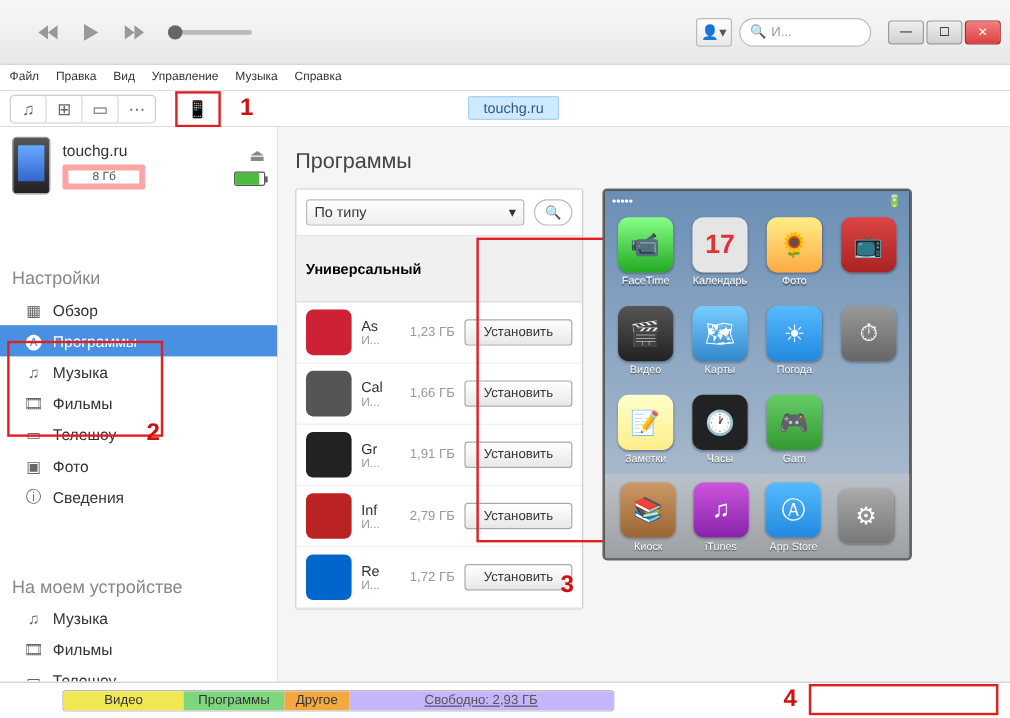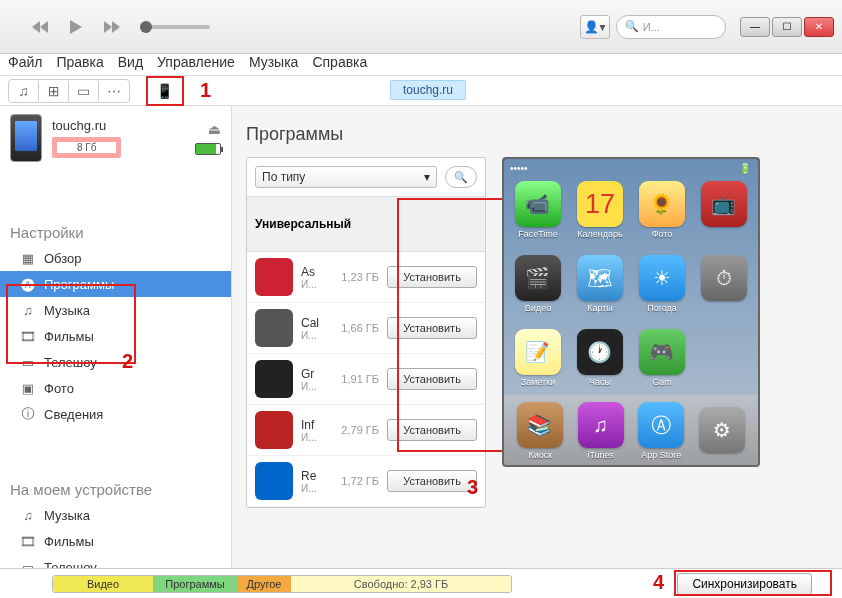--- a/index.html
+++ b/index.html
@@ -13,21 +13,21 @@
 .vol-slider::after { content:""; position:absolute; left:0; top:-4px; width:12px; height:12px; background:#666; border-radius:50%; }
 .apple-logo { position: absolute; left: 50%; transform: translateX(-50%); color: #555; font-size: 26px; }
 .right-ctrls { margin-left: auto; display: flex; align-items: center; gap: 6px; }
 .user-btn { width: 30px; height: 24px; border: 1px solid #bbb; border-radius: 3px; background: linear-gradient(#fff,#e8e8e8); display:flex; align-items:center; justify-content:center; font-size:12px; color:#555; }
 .search-box { width: 110px; height: 24px; border: 1px solid #bbb; border-radius: 12px; background: #fff; display:flex; align-items:center; padding: 0 8px; gap:4px; color:#999; font-size:11px; }
 .win-ctrls { display: flex; gap: 2px; margin-left: 8px; }
 .win-btn { width: 30px; height: 20px; border: 1px solid #999; background: linear-gradient(#f0f0f0,#d0d0d0); border-radius: 3px; display:flex; align-items:center; justify-content:center; font-size:10px; }
 .win-btn.close { background: linear-gradient(#f08080,#e04040); color:#fff; border-color:#a03030; }
 
 
-.menubar { height: 22px; background: #fff; border-bottom: 1px solid #ddd; display: flex; align-items: flex-start; padding: 0 8px; gap: 14px; font-size: 14px; color: #333; }
+.menubar { height: 22px; background: #fff; border-bottom: 1px solid #ddd; display: flex; align-items: center; padding: 0 8px; gap: 14px; font-size: 10px; color: #333; }
 .menubar span { cursor: default; }
 
 
 .toolbar { height: 30px; background: #fff; border-bottom: 1px solid #ddd; display: flex; align-items: center; padding: 0 8px; gap: 2px; position: relative; }
 .tool-icon { width: 30px; height: 22px; display:flex; align-items:center; justify-content:center; color:#666; font-size:14px; border-radius:3px; }
 .tool-group { display:flex; border:1px solid #ccc; border-radius:4px; overflow:hidden; }
 .tool-group .tool-icon { border-right:1px solid #ccc; }
 .tool-group .tool-icon:last-child { border-right:none; }
 .device-btn { border: 2px solid #e02020; padding: 2px; }
 .device-btn .tool-icon { color:#1a7dd8; }
@@ -87,21 +87,21 @@
 .ios-app-label { font-size:9px; color:#fff; text-shadow:0 1px 1px rgba(0,0,0,.6); white-space:nowrap; overflow:hidden; max-width:56px; }
 .ios-dock { position:absolute; bottom:0; left:0; right:0; height:70px; background:linear-gradient(rgba(200,200,200,.6),rgba(150,150,150,.8)); display:flex; justify-content:space-around; align-items:center; padding:4px 6px 2px; }
 
 
 .bottombar { position:absolute; bottom:0; left:0; right:0; height:30px; background:#fff; border-top:1px solid #ccc; display:flex; align-items:center; padding:0 12px; }
 .storage-bar { display:flex; height:18px; border:1px solid #bbb; border-radius:3px; overflow:hidden; margin-left:40px; }
 .storage-seg { display:flex; align-items:center; justify-content:center; font-size:11px; color:#333; padding:0 8px; white-space:nowrap; }
 .seg-video { background:#f0e852; width:100px; }
 .seg-apps { background:#7ed67e; width:84px; }
 .seg-other { background:#f4a940; width:54px; }
-.seg-free { background:#fef9c3; width:220px; color:#555; }
+.seg-free { background:#c4b5fd; width:220px; color:#555;text-decoration:underline; }
 .sync-btn { margin-left:auto; margin-right:18px; padding:3px 14px; border:1px solid #aaa; background:linear-gradient(#fff,#e8e8e8); border-radius:3px; font-size:12px; }
 .anno-box-4 { position:absolute; right:10px; bottom:2px; width:158px; height:26px; border:2px solid #e02020; pointer-events:none; }
 .anno-4 { position:absolute; right:178px; bottom:4px; font-size:20px; color:#d01010; font-weight:bold; }
 
 
 svg { display:block; }
 </style>
 </head>
 <body>
 
@@ -310,21 +310,21 @@
           <div class="ios-status">
             <span>•••••</span>
             <span>🔋</span>
           </div>
           <div class="ios-grid" id="ios-grid">
               <div class="ios-app">
                 <div class="ios-app-icon" style="background: linear-gradient(rgb(136, 255, 136), rgb(34, 170, 34));">📹</div>
                 <div class="ios-app-label">FaceTime</div>
               </div>
               <div class="ios-app">
-                <div class="ios-app-icon" style="background: #fde047; color: rgb(221, 51, 51); font-size: 27px; font-weight: normal;">17</div>
+                <div class="ios-app-icon" style="background: #e5e5e5; color: rgb(221, 51, 51); font-size: 22px; font-weight: bold;">17</div>
                 <div class="ios-app-label">Календарь</div>
               </div>
               <div class="ios-app">
                 <div class="ios-app-icon" style="background: linear-gradient(rgb(255, 238, 136), rgb(255, 170, 68));">🌻</div>
                 <div class="ios-app-label">Фото</div>
               </div>
               <div class="ios-app">
                 <div class="ios-app-icon" style="background: linear-gradient(rgb(221, 68, 68), rgb(170, 34, 34));">📺</div>
                 <div class="ios-app-label"></div>
               </div>
@@ -381,16 +381,15 @@
   </div>
 </div>
 
 <div class="bottombar">
   <div class="storage-bar">
     <div class="storage-seg seg-video">Видео</div>
     <div class="storage-seg seg-apps">Программы</div>
     <div class="storage-seg seg-other">Другое</div>
     <div class="storage-seg seg-free">Свободно: 2,93 ГБ</div>
   </div>
-  <button class="sync-btn">Синхронизировать</button>
   <div class="anno-4">4</div>
   <div class="anno-box-4"></div>
 </div>
 
 </body></html>

